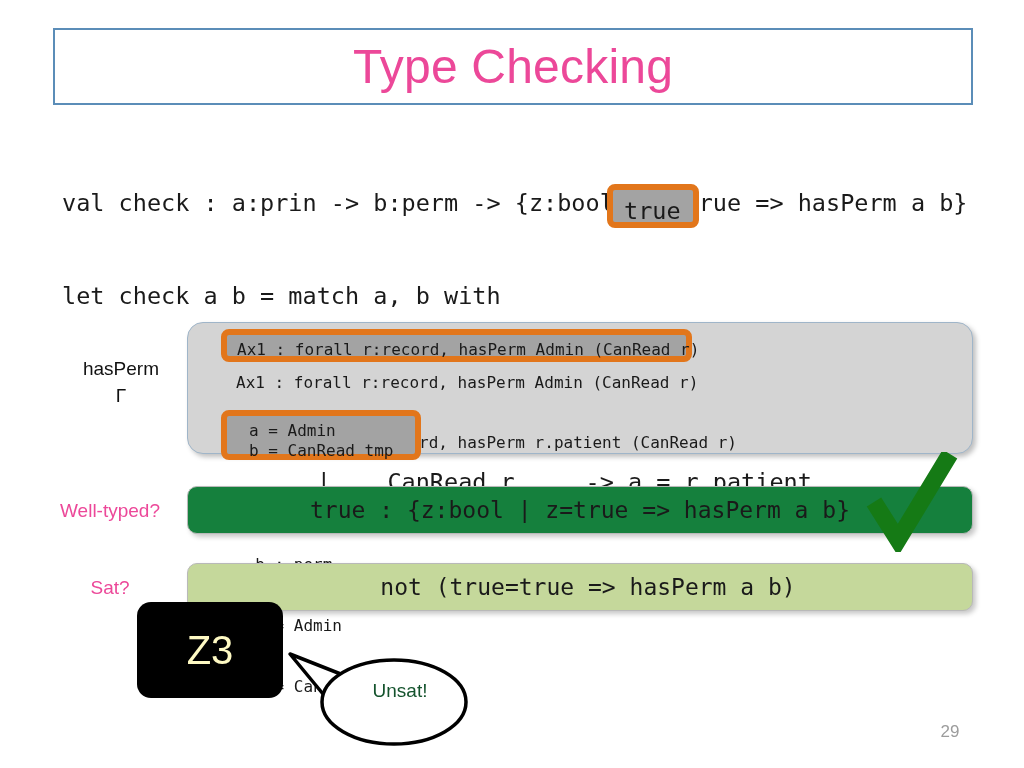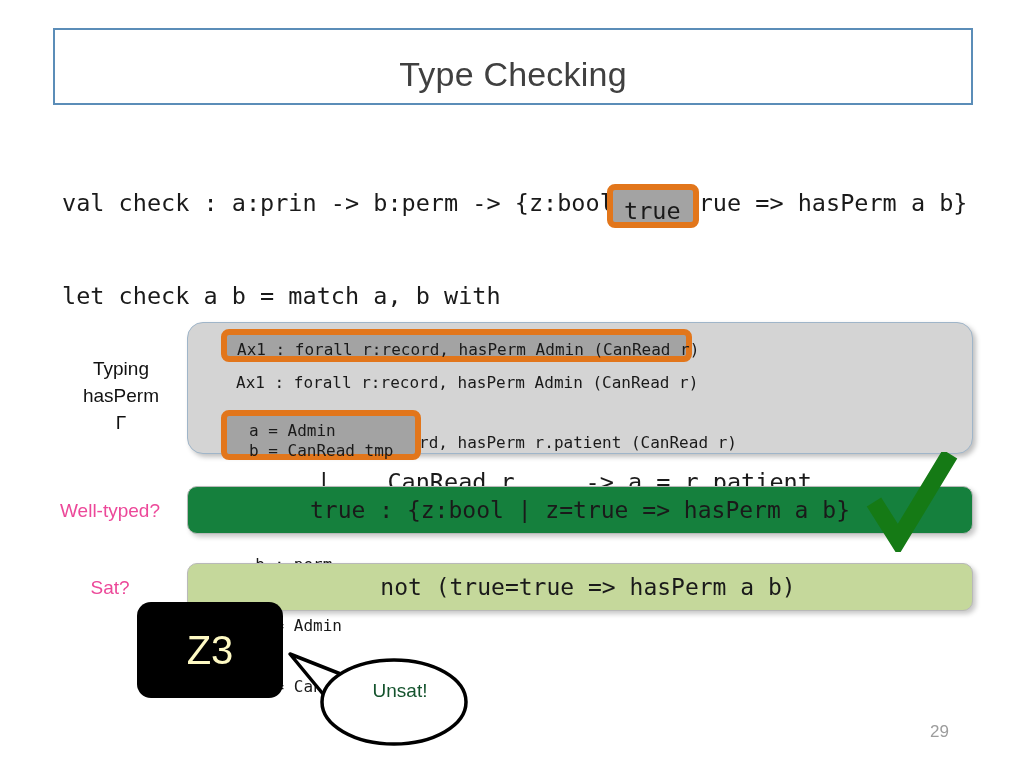--- a/index.html
+++ b/index.html
@@ -25,28 +25,28 @@
     top: 28px;
     width: 920px;
     height: 77px;
     border: 2px solid #5B8DB8;
     background: #ffffff;
     box-sizing: border-box;
   }
   #title-text {
     position: absolute;
     left: 0;
-    top: 8px;
+    top: 0;
     width: 100%;
     height: 100%;
     display: flex;
     align-items: center;
     justify-content: center;
-    font-size: 34px;
-    color: #404040;
+    font-size: 48px;
+    color: #ec4899;
     font-family: "Liberation Sans", sans-serif;
     letter-spacing: 0.2px;
   }
 
   
   #code-block {
     position: absolute;
     left: 62px;
     top: 126px;
     font-family: "DejaVu Sans Mono", monospace;
@@ -176,20 +176,21 @@
     font-size: 19px;
     color: #14532d;
   }
 
   
   #page-number {
     position: absolute;
     left: 930px;
     top: 722px;
     width: 40px;
+    text-align: center;
     font-size: 17px;
     color: #9c9c9c;
   }
 </style>
 </head>
 <body>
 
 <div id="slide">
 
   <div id="title-box">
@@ -202,21 +203,20 @@
     <div class="code-line">                  | Admin, CanRead _ -&gt; true</div>
     <div class="code-line">                  | _, CanRead r     -&gt; a = r.patient</div>
     <div class="code-line">                  | _                -&gt; false</div>
   </div>
 
   <div class="hl-box filled" style="left:607px; top:184px; width:92px; height:44px;">
     <span class="hl-inner" style="left:11px; top:7px; font-size:23.5px;">true</span>
   </div>
 
   <div id="ctx-label">
-    <div>Typing</div>
     <div>hasPerm</div>
     <div>Γ</div>
   </div>
 
   <div id="ctx-box"></div>
   <div id="ctx-lines">
     <div>Ax1 : forall r:record, hasPerm Admin (CanRead r)</div>
     <div>Ax2 : forall r:record, hasPerm r.patient (CanRead r)</div>
     <div>  a : prin</div>
     <div>  b : perm</div>

